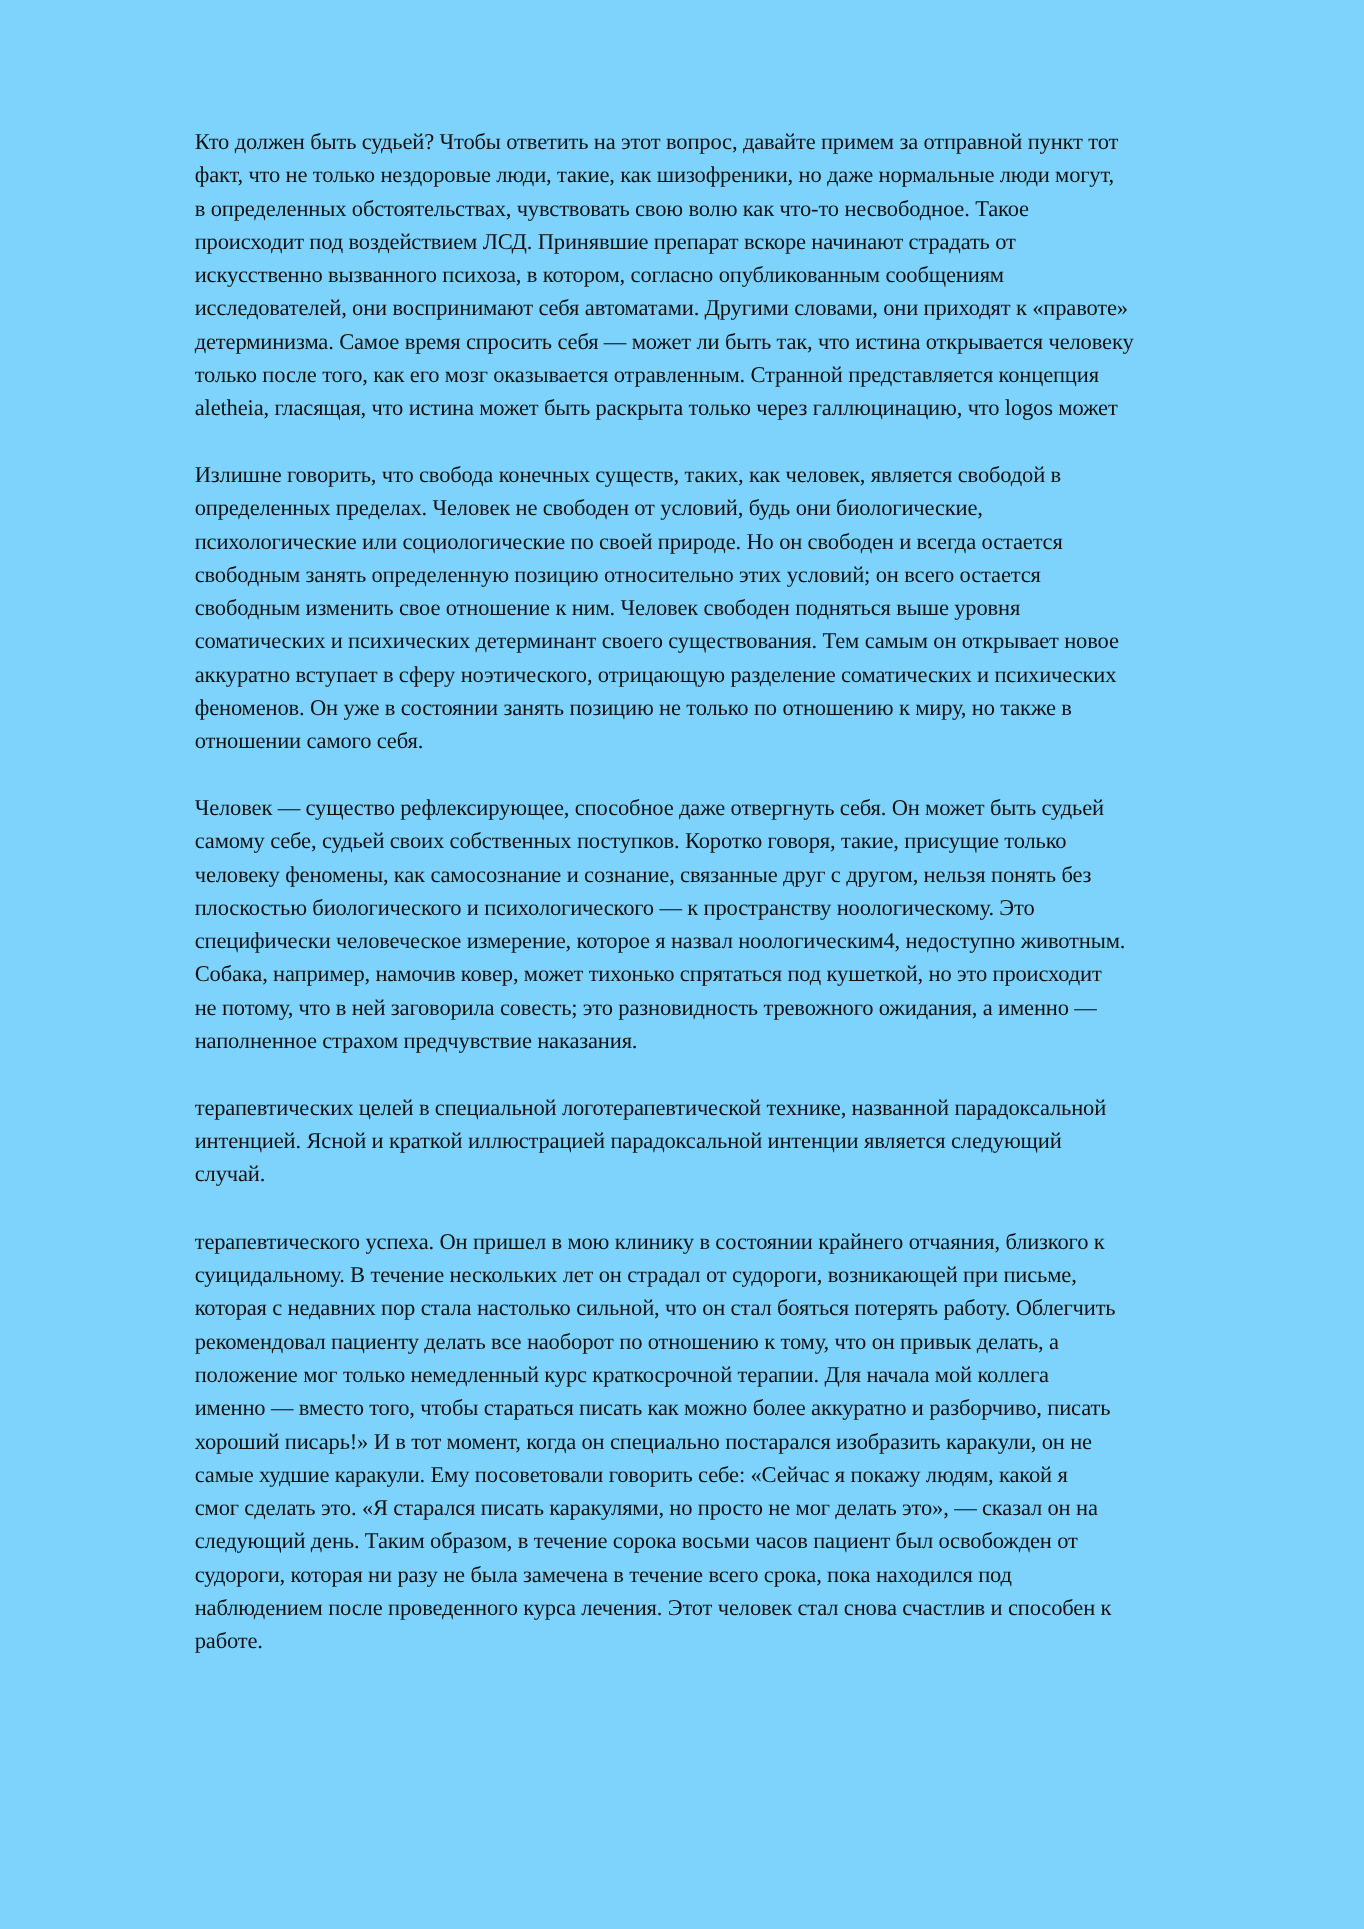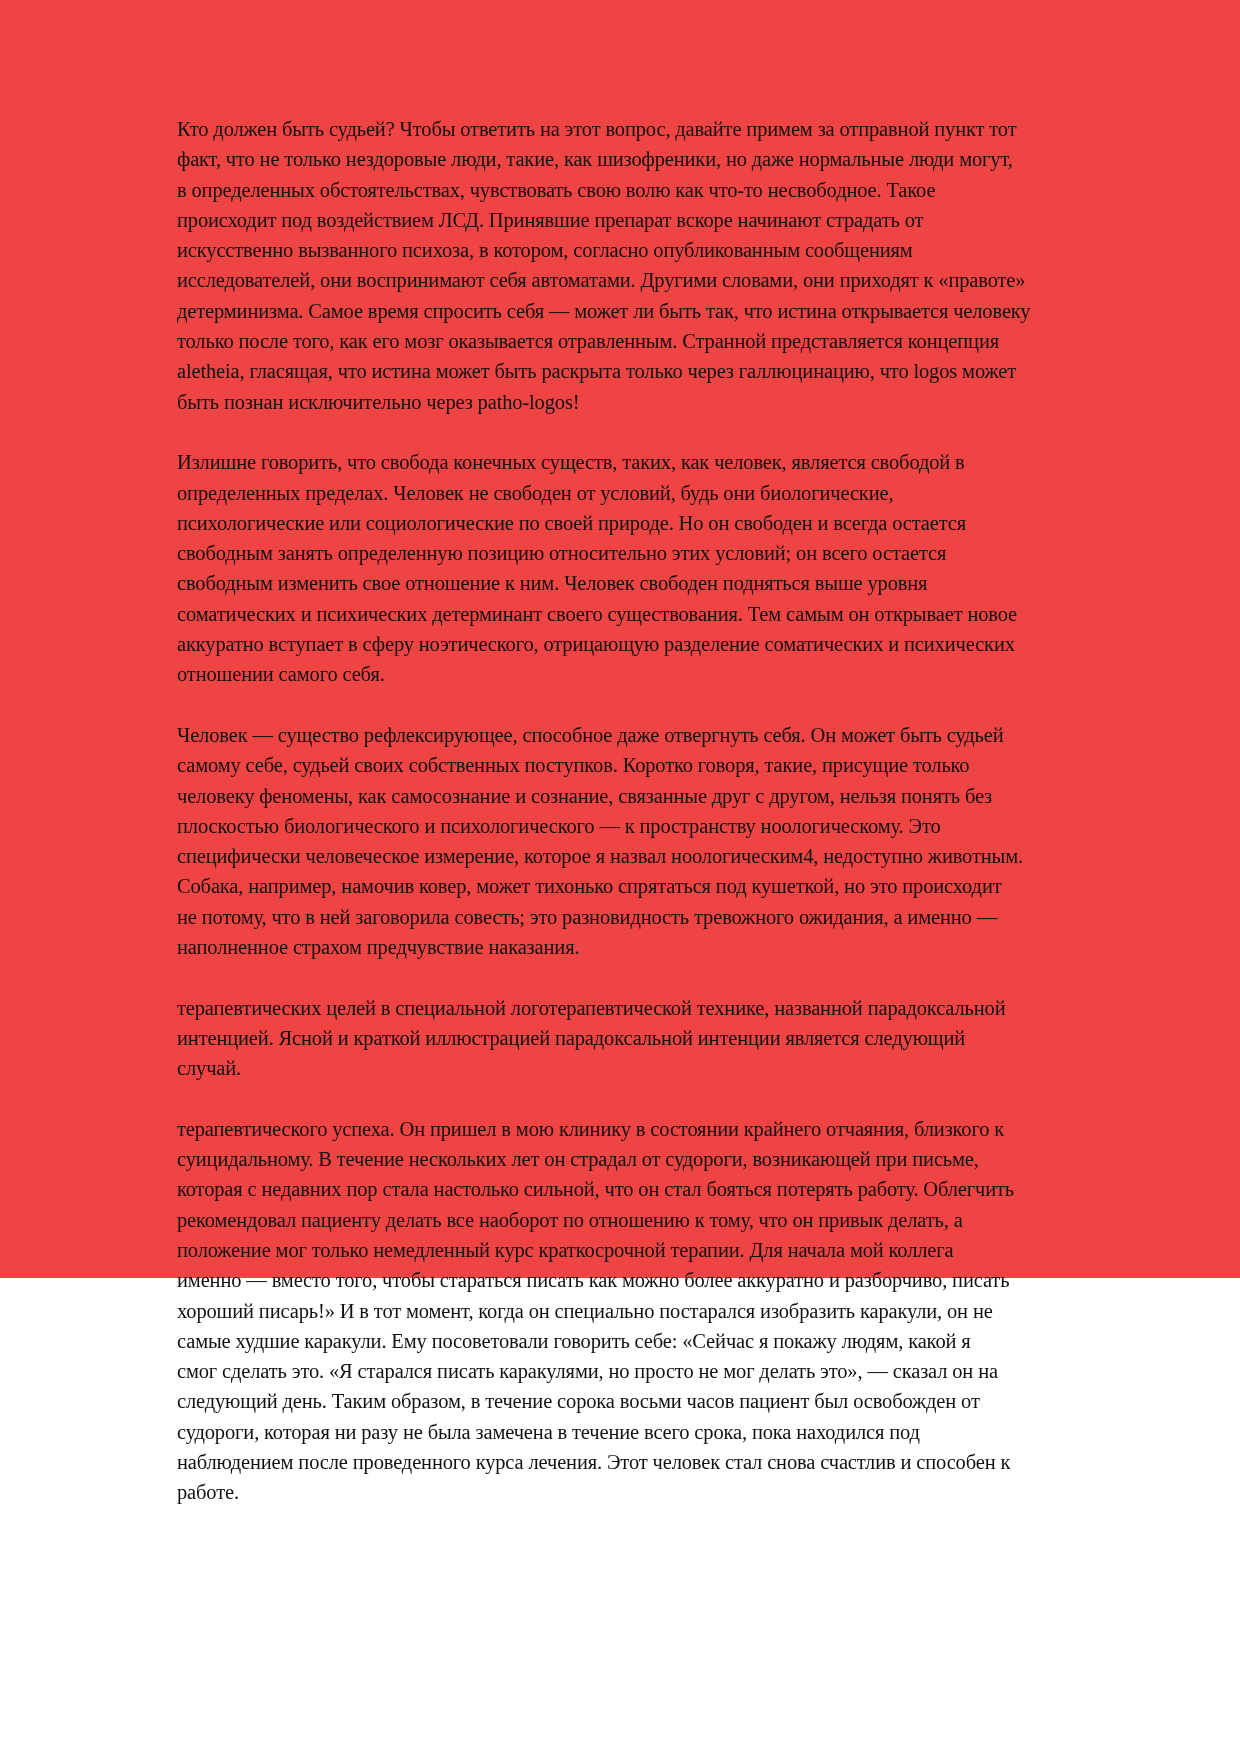--- a/index.html
+++ b/index.html
@@ -1,18 +1,18 @@
 <!DOCTYPE html>
 <html><head>
   <meta charset="utf-8">
   <style>
     html, body { margin: 0; padding: 0; background: #ffffff; }
     body { width: 1240px; height: 1754px; position: relative; overflow: hidden; }
     .page {
-      position: absolute; left: 0; top: 0; width: 1240px; height: 1278px; background: #ef4444;
+      position: absolute; left: 0; top: 0; width: 1240px; height: 1754px; background: #7dd3fc;
     }
     .content {
       position: absolute; left: 177px; top: 114px; width: 990px;
       font-family: "Liberation Serif", "DejaVu Serif", serif;
       font-size: 20.5px; line-height: 30.3px; color: #111111;
       letter-spacing: -0.15px;
     }
     .para { margin: 0 0 30.3px 0; }
     .line { display: block; white-space: nowrap; }
   </style>
@@ -25,31 +25,31 @@
     <p class="para">
       <span class="line">Кто должен быть судьей? Чтобы ответить на этот вопрос, давайте примем за отправной пункт тот</span>
       <span class="line">факт, что не только нездоровые люди, такие, как шизофреники, но даже нормальные люди могут,</span>
       <span class="line">в определенных обстоятельствах, чувствовать свою волю как что-то несвободное. Такое</span>
       <span class="line">происходит под воздействием ЛСД. Принявшие препарат вскоре начинают страдать от</span>
       <span class="line">искусственно вызванного психоза, в котором, согласно опубликованным сообщениям</span>
       <span class="line">исследователей, они воспринимают себя автоматами. Другими словами, они приходят к «правоте»</span>
       <span class="line">детерминизма. Самое время спросить себя — может ли быть так, что истина открывается человеку</span>
       <span class="line">только после того, как его мозг оказывается отравленным. Странной представляется концепция</span>
       <span class="line">aletheia, гласящая, что истина может быть раскрыта только через галлюцинацию, что logos может</span>
-      <span class="line">быть познан исключительно через patho-logos!</span>
     </p>
 
     <p class="para">
       <span class="line">Излишне говорить, что свобода конечных существ, таких, как человек, является свободой в</span>
       <span class="line">определенных пределах. Человек не свободен от условий, будь они биологические,</span>
       <span class="line">психологические или социологические по своей природе. Но он свободен и всегда остается</span>
       <span class="line">свободным занять определенную позицию относительно этих условий; он всего остается</span>
       <span class="line">свободным изменить свое отношение к ним. Человек свободен подняться выше уровня</span>
       <span class="line">соматических и психических детерминант своего существования. Тем самым он открывает новое</span>
       <span class="line">аккуратно вступает в сферу ноэтического, отрицающую разделение соматических и психических</span>
+      <span class="line">феноменов. Он уже в состоянии занять позицию не только по отношению к миру, но также в</span>
       <span class="line">отношении самого себя.</span>
     </p>
 
     <p class="para">
       <span class="line">Человек — существо рефлексирующее, способное даже отвергнуть себя. Он может быть судьей</span>
       <span class="line">самому себе, судьей своих собственных поступков. Коротко говоря, такие, присущие только</span>
       <span class="line">человеку феномены, как самосознание и сознание, связанные друг с другом, нельзя понять без</span>
       <span class="line">плоскостью биологического и психологического — к пространству ноологическому. Это</span>
       <span class="line">специфически человеческое измерение, которое я назвал ноологическим4, недоступно животным.</span>
       <span class="line">Собака, например, намочив ковер, может тихонько спрятаться под кушеткой, но это происходит</span>

